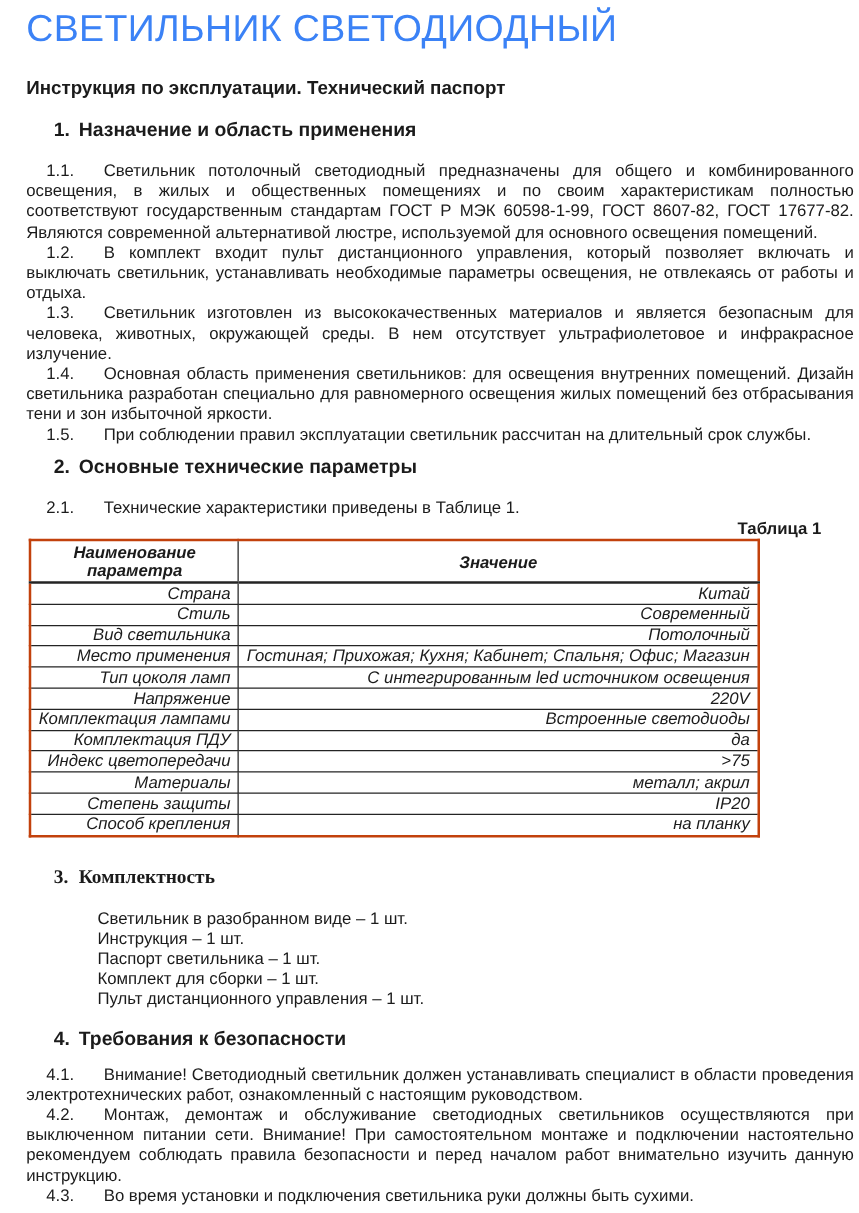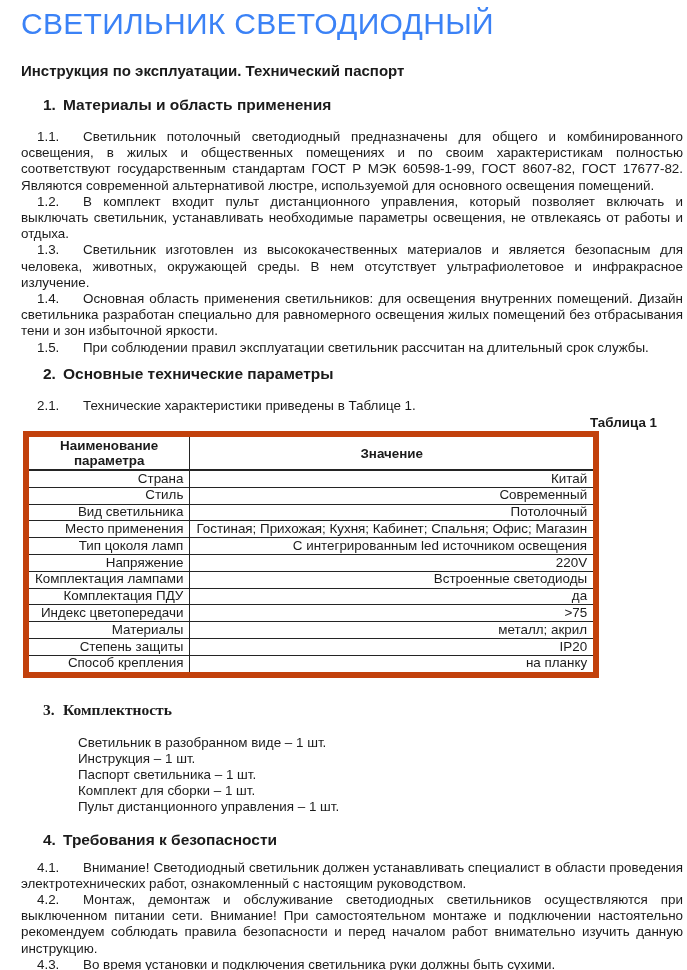--- a/index.html
+++ b/index.html
@@ -35,21 +35,22 @@
   }
   .para .pnum { display: inline-block; width: 46px; text-indent: 0; }
   .para.single { text-align: left; }
 
   .tbl-caption {
     width: 636px; margin-top: 1px; text-align: right;
     font-size: 13.4px; line-height: 15px; font-weight: bold;
   }
   table.spec {
     border-collapse: collapse; width: 570px; margin: 1px 0 0 2px;
-    border: 6px solid #c2410c;
+    border: 2px solid #c2410c;
+    font-style: italic;
   }
   table.spec th {
     border: 1px solid #242424; border-bottom: 2px solid #242424;
     font-size: 13.4px; font-weight: 700; text-align: center;
     padding: 1px 6px; line-height: 15px;
   }
   table.spec td {
     border: 1px solid #242424; font-size: 13.4px; line-height: 14.8px;
     padding: 0.5px 6px; text-align: right; white-space: nowrap; overflow: hidden;
   }
@@ -62,21 +63,21 @@
 </style>
 </head>
 <body>
 
 <div class="page">
 
   <h1 class="doc-title">СВЕТИЛЬНИК СВЕТОДИОДНЫЙ</h1>
 
   <div class="doc-subtitle">Инструкция по эксплуатации.  Технический паспорт</div>
 
-  <h2 class="sec-heading h1s"><span class="hnum">1.</span><span>Материалы и область применения</span></h2>
+  <h2 class="sec-heading h1s"><span class="hnum">1.</span><span>Назначение и область применения</span></h2>
 
   <div class="paras">
     <p class="para"><span class="pnum">1.1.</span><span>Светильник потолочный светодиодный предназначены для общего и комбинированного освещения, в жилых и общественных помещениях и по своим характеристикам полностью соответствуют государственным стандартам ГОСТ Р МЭК 60598-1-99, ГОСТ 8607-82, ГОСТ 17677-82. Являются современной альтернативой люстре, используемой для основного освещения помещений.</span></p>
     <p class="para"><span class="pnum">1.2.</span><span>В комплект входит пульт дистанционного управления, который позволяет включать и выключать светильник, устанавливать необходимые параметры освещения, не отвлекаясь от работы и отдыха.</span></p>
     <p class="para"><span class="pnum">1.3.</span><span>Светильник изготовлен из высококачественных материалов и является безопасным для человека, животных, окружающей среды. В нем отсутствует ультрафиолетовое и инфракрасное излучение.</span></p>
     <p class="para"><span class="pnum">1.4.</span><span>Основная область применения светильников: для освещения внутренних помещений. Дизайн светильника разработан специально для равномерного освещения жилых помещений без отбрасывания тени и зон избыточной яркости.</span></p>
     <p class="para"><span class="pnum">1.5.</span><span>При соблюдении правил эксплуатации светильник рассчитан на длительный срок службы.</span></p>
   </div>
 
   <h2 class="sec-heading h2"><span class="hnum">2.</span><span>Основные технические параметры</span></h2>

